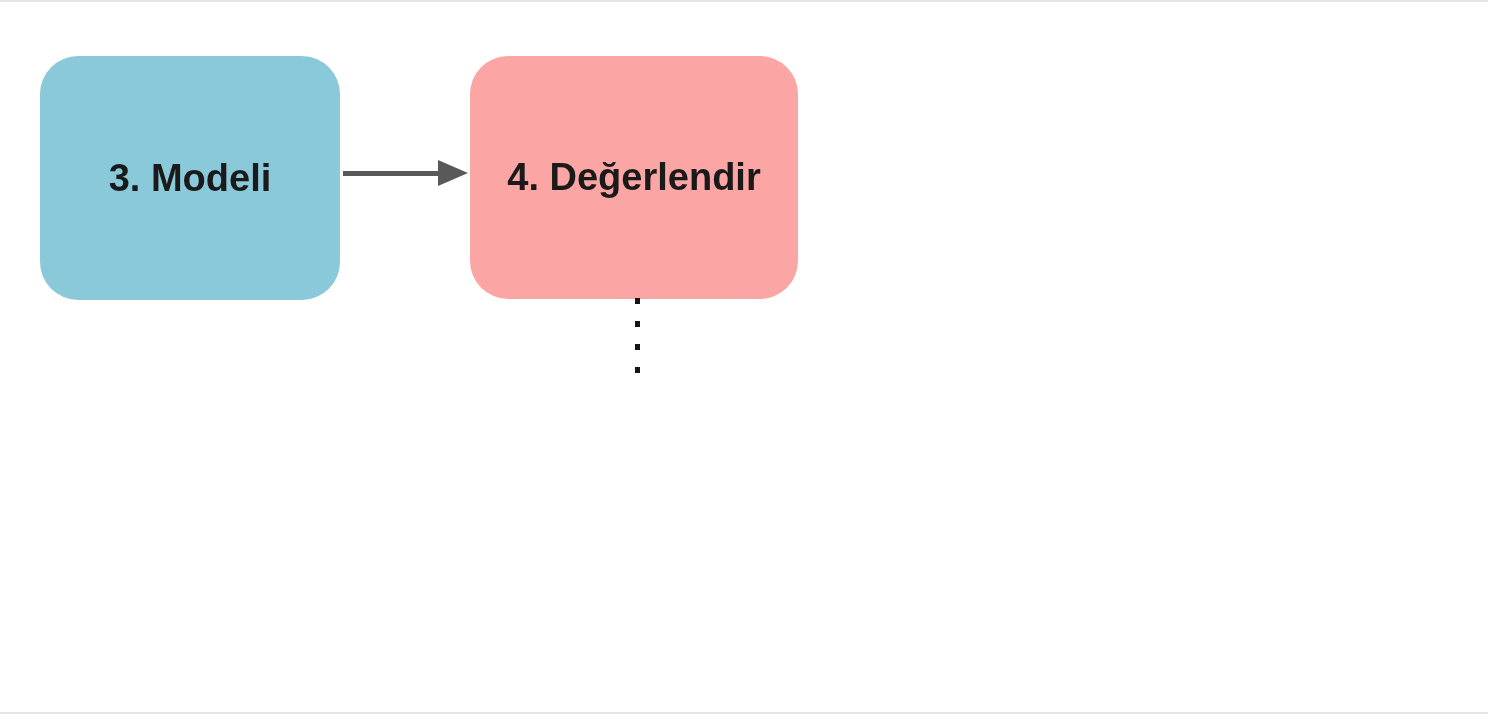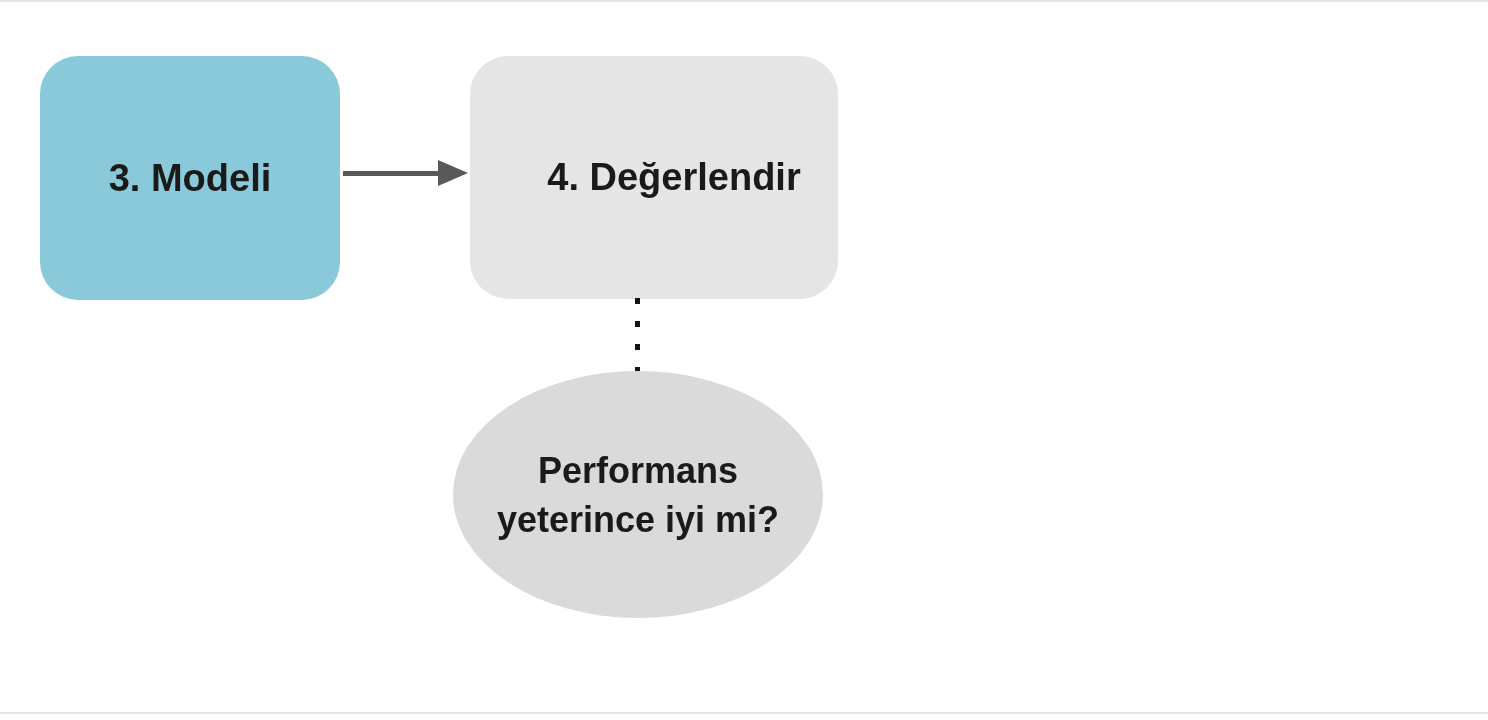--- a/index.html
+++ b/index.html
@@ -104,30 +104,24 @@
 
   <div class="node node-rect" id="node-train" style="background: rgb(138, 201, 218); color: rgb(26, 26, 26);">
     <div class="node-label">
       <span>3. Modeli</span>
     </div>
   </div>
 
   <div class="arrow-shaft" style="background: rgb(89, 89, 89);"></div>
   <div class="arrow-head" style="border-left-color: rgb(89, 89, 89);"></div>
 
-  <div class="node node-rect" id="node-evaluate" style="background: #e5e5e5; color: rgb(26, 26, 26); padding-left: 40px;">
+  <div class="node node-rect" id="node-evaluate" style="background: #fca5a5; color: rgb(26, 26, 26);">
     <div class="node-label">
       <span>4. Değerlendir</span>
     </div>
   </div>
 
   <div class="dotted-connector" style="background: repeating-linear-gradient(rgb(21, 21, 21) 0px, rgb(21, 21, 21) 6px, transparent 6px, transparent 23px);"></div>
 
-  <div class="node node-ellipse" id="node-performance" style="background: rgb(218, 218, 218); color: rgb(26, 26, 26);">
-    <div class="node-label">
-      <span>Performans</span>
-      <span>yeterince iyi mi?</span>
-    </div>
-  </div>
 
   <div class="hairline bottom" style="background: rgb(222, 218, 214);"></div>
 
 </div>
 
 </body></html>

